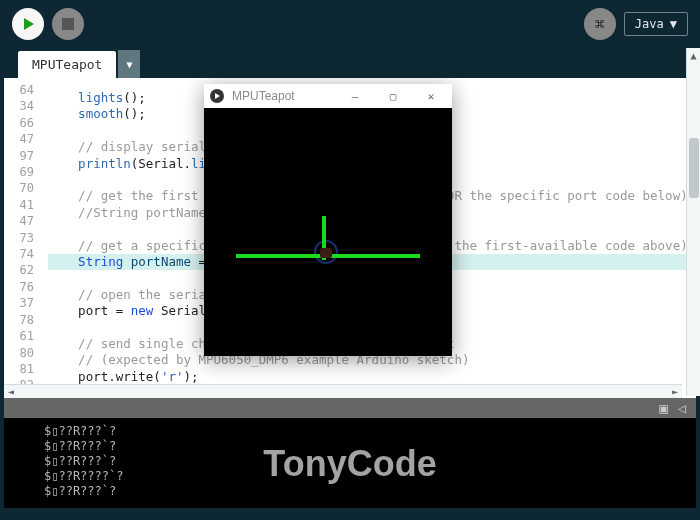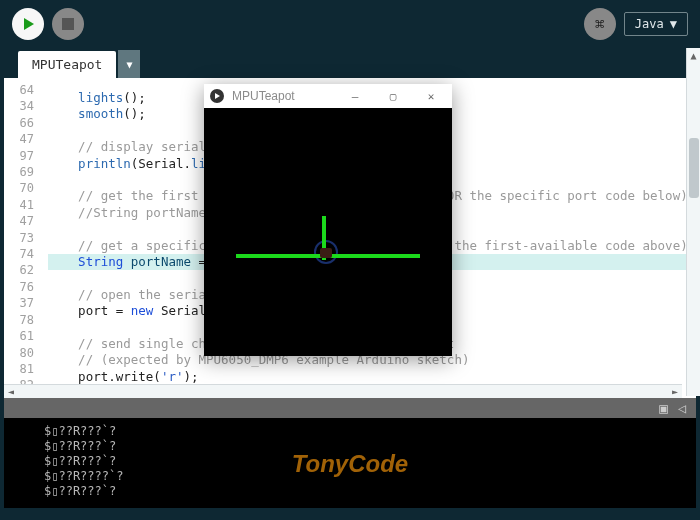--- a/index.html
+++ b/index.html
@@ -22,21 +22,21 @@
 .st{color:#0c4a6e}
 .fn{color:#2d6ab0}
 .cm{color:#9a9a9a}
 .hsb{position:absolute;bottom:0;left:0;right:14px;height:14px;background:#f2f6f7;display:flex;align-items:center;justify-content:space-between;border-top:1px solid #d4dadd}
 .hsb .arr{width:14px;height:14px;display:flex;align-items:center;justify-content:center;font-size:10px;color:#666;cursor:pointer}
 .vsb{position:absolute;right:0;top:48px;width:14px;height:348px;background:#f2f6f7;border-left:1px solid #d4dadd}
 .vsb .arr{height:14px;display:flex;align-items:center;justify-content:center;font-size:10px;color:#666;cursor:pointer}
 .vthumb{position:absolute;top:90px;left:2px;width:10px;height:60px;background:#c0c8cc;border-radius:3px}
 .statusbar{height:20px;background:#666;display:flex;justify-content:flex-end;align-items:center;gap:10px;padding-right:10px;color:#ccc;font-size:14px;margin:0 4px}
 .console{background:#000;color:#b8b8b8;font-size:12px;padding:6px 40px;height:90px;line-height:15px;font-family:Consolas,monospace;margin:0 4px;position:relative}
-.watermark{position:absolute;left:50%;top:50%;transform:translate(-50%,-50%);font-size:24px;font-weight:700;font-style:italic;color:#a16207;font-family:Segoe UI,sans-serif}
+.watermark{position:absolute;left:50%;top:50%;transform:translate(-50%,-50%);font-size:36px;font-weight:700;color:#a3a3a3;font-family:Segoe UI,sans-serif}
 .applet{position:absolute;left:204px;top:84px;width:248px;height:272px;background:#000;box-shadow:0 4px 20px rgba(0,0,0,.4)}
 .applet-tb{height:24px;background:#fff;display:flex;align-items:center;gap:8px;padding:0 6px}
 .applet-tb .ico{width:14px;height:14px;border-radius:50%;background:#333;display:flex;align-items:center;justify-content:center}
 .applet-tb .ttl{color:#8b8b8b;font-size:12px;flex:1;font-family:Segoe UI,sans-serif}
 .applet-tb .wbtn{width:30px;text-align:center;color:#6a6a6a;font-size:11px;cursor:pointer}
 .canvas{position:relative;width:100%;height:248px;background:#000}
 .axis-h{position:absolute;left:32px;top:146px;width:184px;height:4px;background:#1cda1c}
 .axis-v{position:absolute;left:118px;top:108px;width:4px;height:44px;background:#1cda1c}
 .ring{position:absolute;left:110px;top:132px;width:24px;height:24px;border:2px solid #2a4eb3;border-radius:50%;opacity:.6}
 .dot{position:absolute;left:116px;top:140px;width:12px;height:10px;background:#3b1d15;border-radius:2px}

